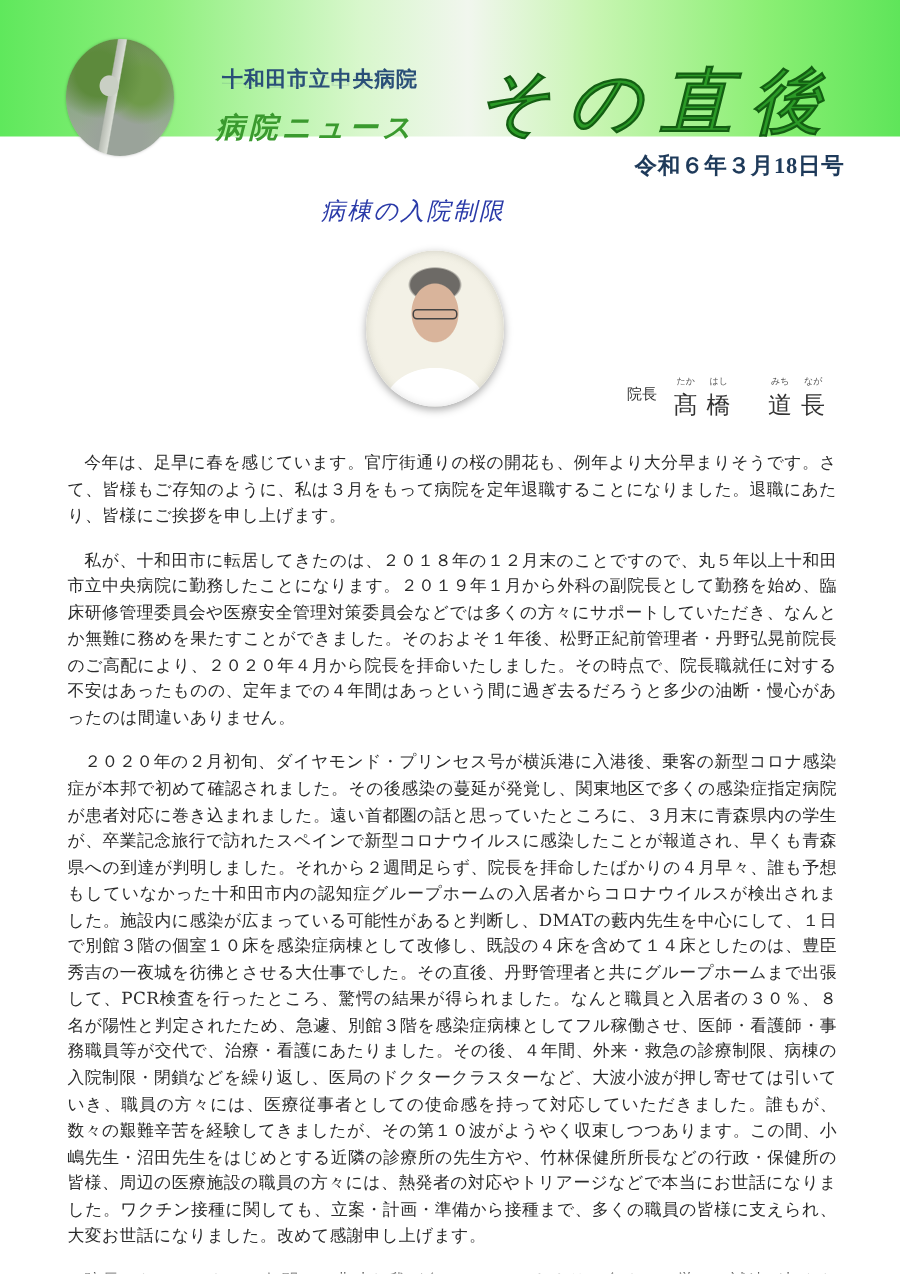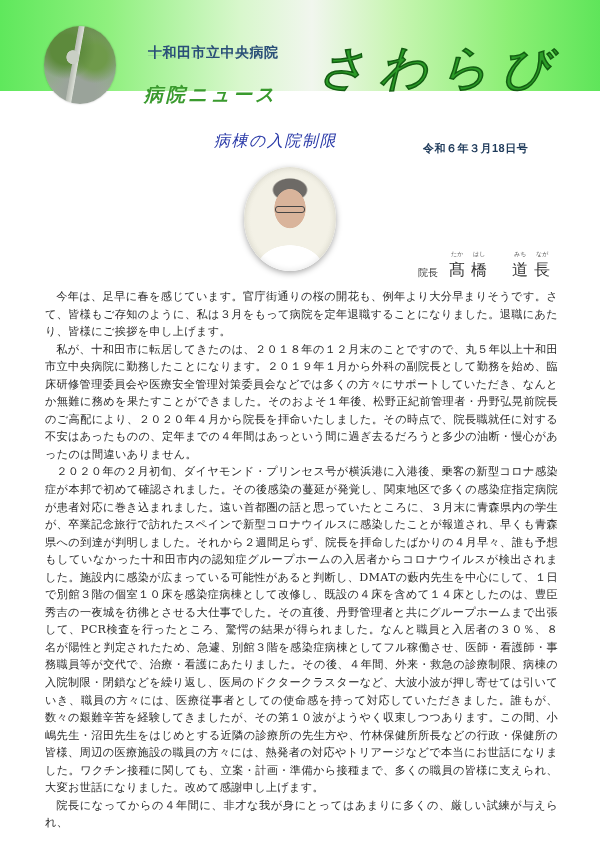--- a/index.html
+++ b/index.html
@@ -24,32 +24,32 @@
     .hospital-name {
       position: absolute; left: 148px; top: 44px; font-family: "DejaVu Sans", sans-serif;
       font-size: 14px; color: #2a4f78; letter-spacing: 0.5px; font-weight: bold;
     }
     .hospital-name-reflect {
       position: absolute; left: 148px; top: 60px; font-family: "DejaVu Sans", sans-serif;
       font-size: 14px; color: #2a4f78; letter-spacing: 0.5px; font-weight: bold;
       transform: scaleY(-0.6); opacity: 0.12; transform-origin: top;
     }
     .news-label {
-      position: absolute; left: 144px; top: 82px; font-family: "DejaVu Serif", serif;
+      position: absolute; left: 144px; top: 72px; font-family: "DejaVu Serif", serif;
       font-size: 19px; font-weight: bold; color: #3a9a2e; letter-spacing: 3px;
       font-style: italic;
     }
     .sawarabi {
       position: absolute; left: 318px; top: 36px; font-family: "DejaVu Serif", serif;
       font-size: 48px; color: #2b9b27; letter-spacing: 12px;
       -webkit-text-stroke: 1.5px #135e12; font-style: italic;
     }
     .issue-date {
-      position: absolute; left: 423px; top: 101px; font-family: Liberation Sans, sans-serif;
-      font-size: 11px; color: #1e3a5a; font-weight: bold; letter-spacing: 0.5px; margin-top: 40px;
+      position: absolute; left: 423px; top: 101px; font-family: Liberation Serif, serif;
+      font-size: 15px; color: #1e3a5a; font-weight: bold; letter-spacing: 0.5px;
     }
 
     .article-title {
       position: absolute; left: 214px; top: 131px; font-family: "DejaVu Serif", serif;
       font-size: 16px; font-style: italic; color: #2a3aa8; letter-spacing: 1.5px;
     }
     .portrait {
       position: absolute; left: 244px; top: 167px; width: 92px; height: 104px; border-radius: 50%;
       background:
         radial-gradient(ellipse 16px 20px at 50% 40%, #d9b49b 0 96%, transparent 100%),
@@ -58,44 +58,44 @@
         radial-gradient(ellipse at 50% 50%, #f3f1e6 0 60%, #e6e5d6 100%);
       box-shadow: 0 2px 6px rgba(0,0,0,0.35), inset 0 0 6px rgba(0,0,0,0.12);
     }
     .portrait .glasses {
       position: absolute; left: 31px; top: 39px; width: 30px; height: 7px;
       border: 1.5px solid #444; border-radius: 3px; border-left-width: 1.5px;
     }
 
     .signature { position: absolute; left: 418px; top: 256px; height: 24px; }
     .sig-role {
-      position: absolute; left: 0; top: 10px; font-size: 10px; color: #333; white-space: nowrap;
+      position: absolute; left: 0; top: 0; font-size: 10px; color: #333; white-space: nowrap;
     }
     .sig-name {
       position: absolute; top: 4px; font-size: 16px; color: #333; white-space: nowrap;
     }
     .sig-ruby {
       position: absolute; top: -6px; font-size: 6px; color: #555; white-space: nowrap;
     }
 
     .body-text {
       position: absolute; left: 45px; top: 288px; width: 513px;
       font-size: 11.2px; line-height: 17.55px; color: #2b2b2b; letter-spacing: 0.3px;
     }
-    .body-text p { text-indent: 1em; text-align: justify; }
+    .body-text p { text-indent: 1em; text-align: justify; margin-top: 12px; }
   </style>
 </head>
 <body>
 
 <div class="header">
   <div class="logo-photo"></div>
   <div class="hospital-name">十和田市立中央病院</div>
   <div class="hospital-name-reflect">十和田市立中央病院</div>
   <div class="news-label">病院ニュース</div>
-  <div class="sawarabi">さわらび</div>
+  <div class="sawarabi">その直後</div>
   <div class="issue-date">令和６年３月18日号</div>
 </div>
 
 <div class="article-title">病棟の入院制限</div>
 
 <div class="portrait">
   <div class="glasses"></div>
 </div>
 
 <div class="signature">

